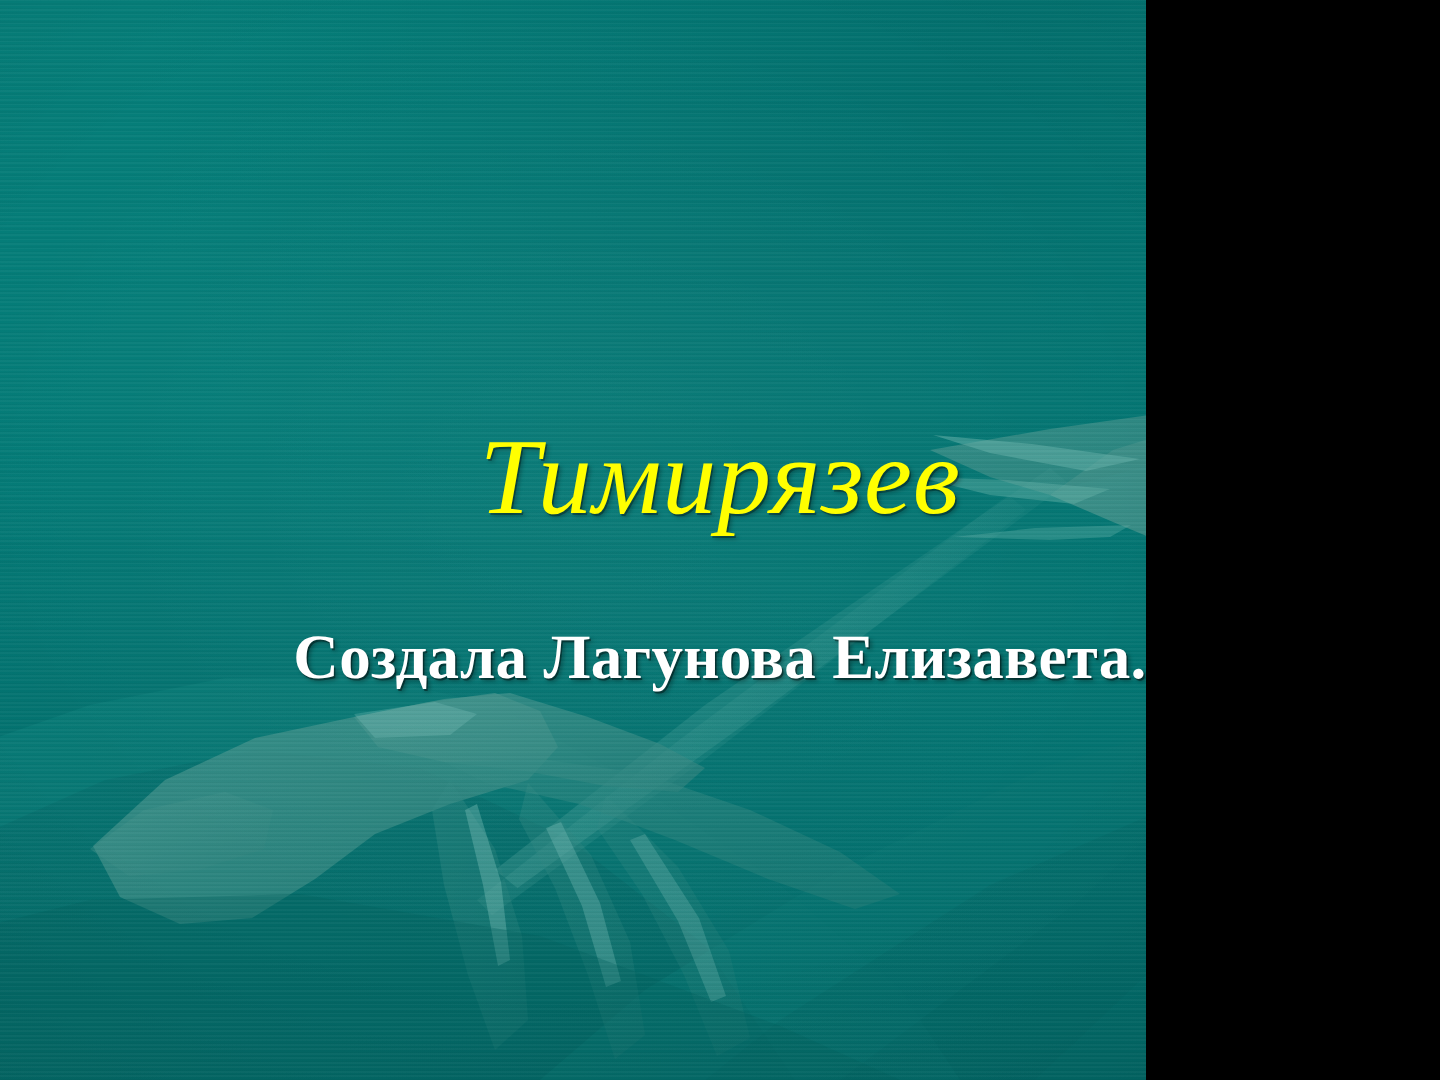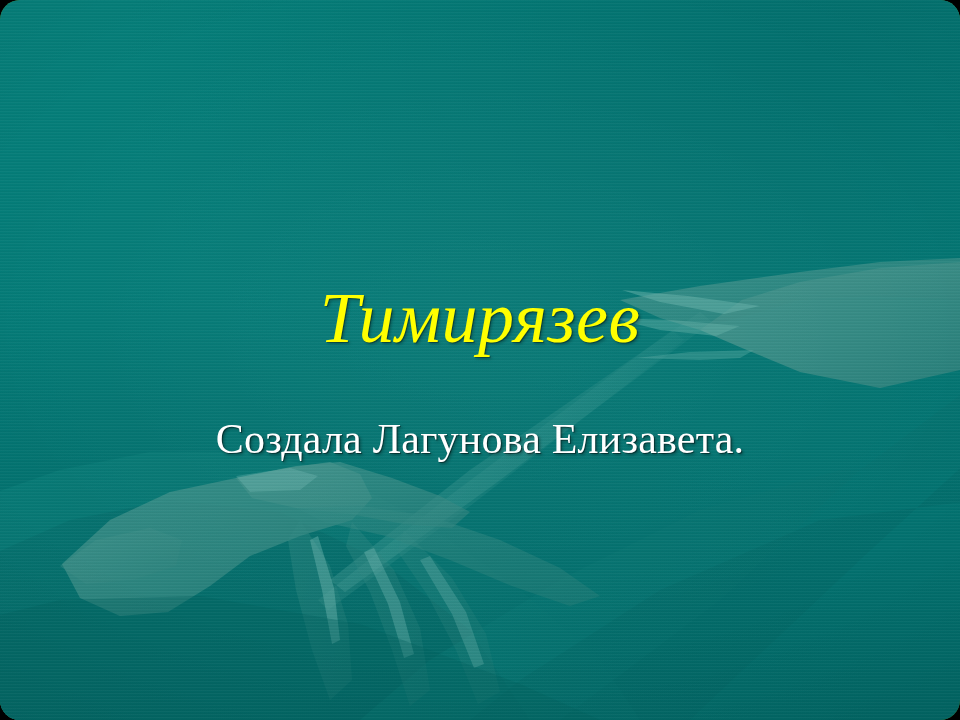--- a/index.html
+++ b/index.html
@@ -2,27 +2,26 @@
 <html><head>
 <meta charset="utf-8">
 <style>
   html, body {
     margin: 0;
     padding: 0;
     background: #000;
   }
   #slide {
     position: relative;
-    width: 960px;
+    width: 764px;
     height: 720px;
     overflow: hidden;
     background: #4d7c0f;
     font-family: "Liberation Serif", "DejaVu Serif", serif;
     user-select: none;
-    border-radius: 20px;
   }
 
   
   .bg-base {
     position: absolute;
     inset: 0;
     background:
       radial-gradient(130% 100% at 20% 95%, #046e6c 0%, rgba(4,110,108,0) 55%),
       radial-gradient(120% 110% at 85% 8%, #03706e 0%, rgba(3,112,110,0) 60%),
       linear-gradient(176deg, #067f7a 0%, #047b77 42%, #03716f 78%, #026664 100%);
@@ -82,21 +81,21 @@
     position: absolute;
     left: 0;
     top: 418px;
     width: 960px;
     text-align: center;
   }
   .subtitle-text {
     display: inline-block;
     font-family: "Liberation Serif", "DejaVu Serif", serif;
     font-style: normal;
-    font-weight: 400;
+    font-weight: 700;
     font-size: 42px;
     line-height: 1.0;
     letter-spacing: 0.2px;
     color: #ffffff;
     text-shadow:
        1px 1px 0 rgba(0,0,0,0.40),
        2px 2px 3px rgba(0,0,0,0.35);
   }
 </style>
 </head>

